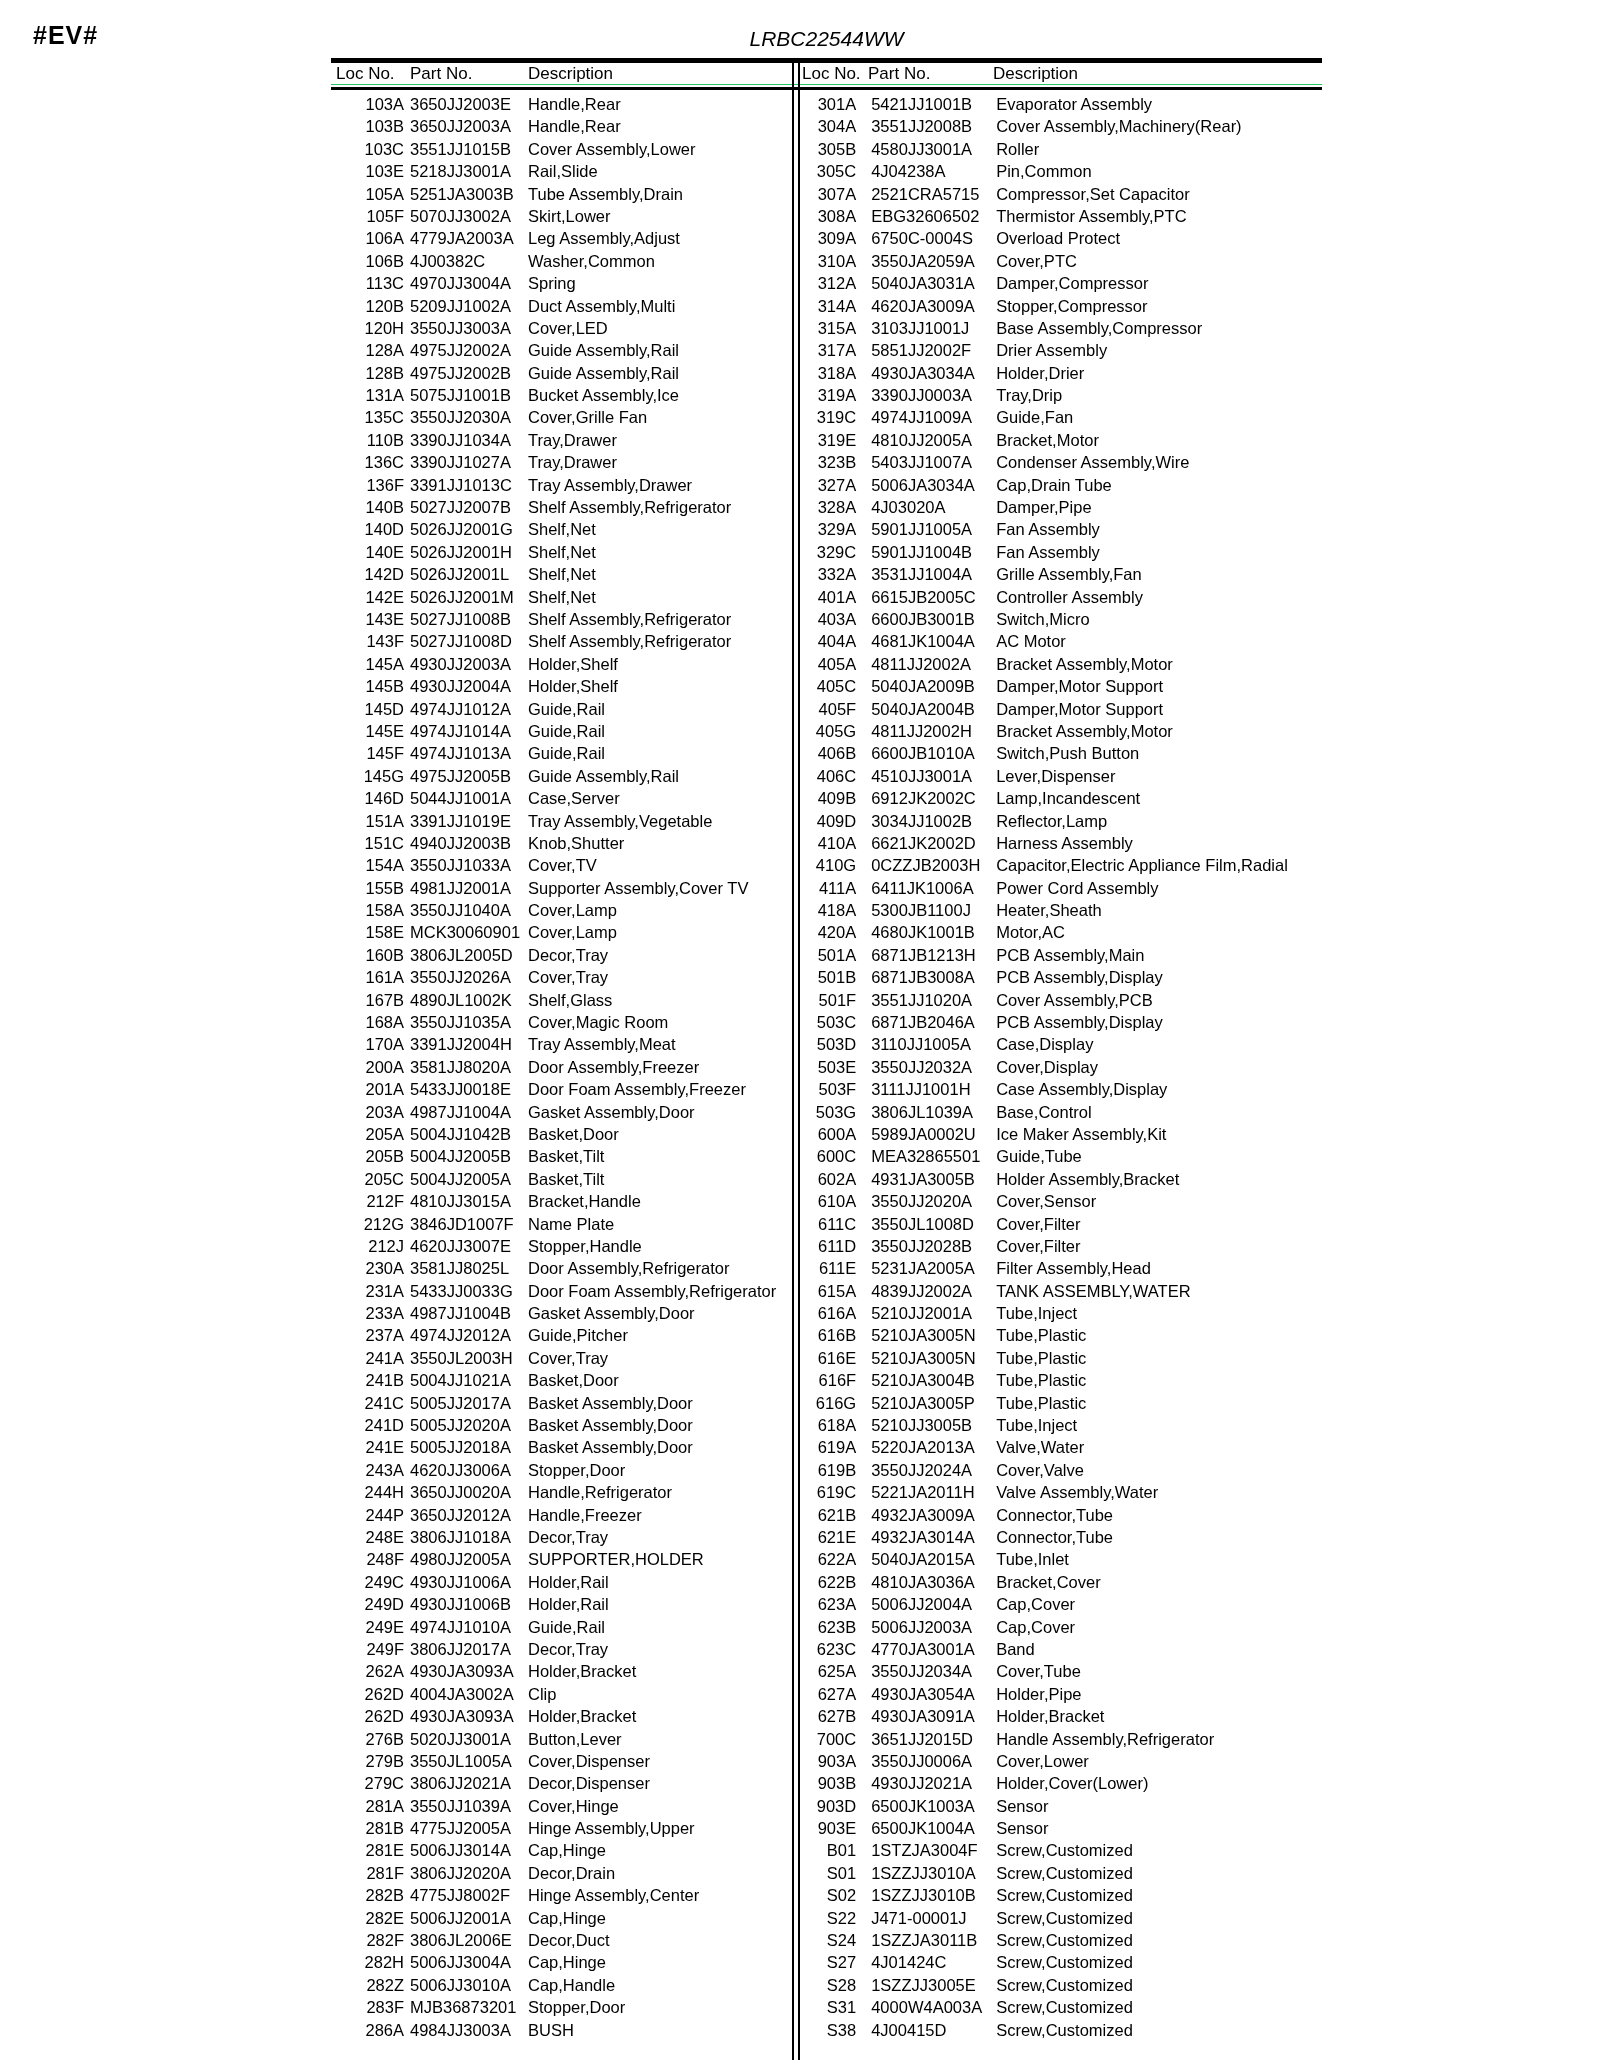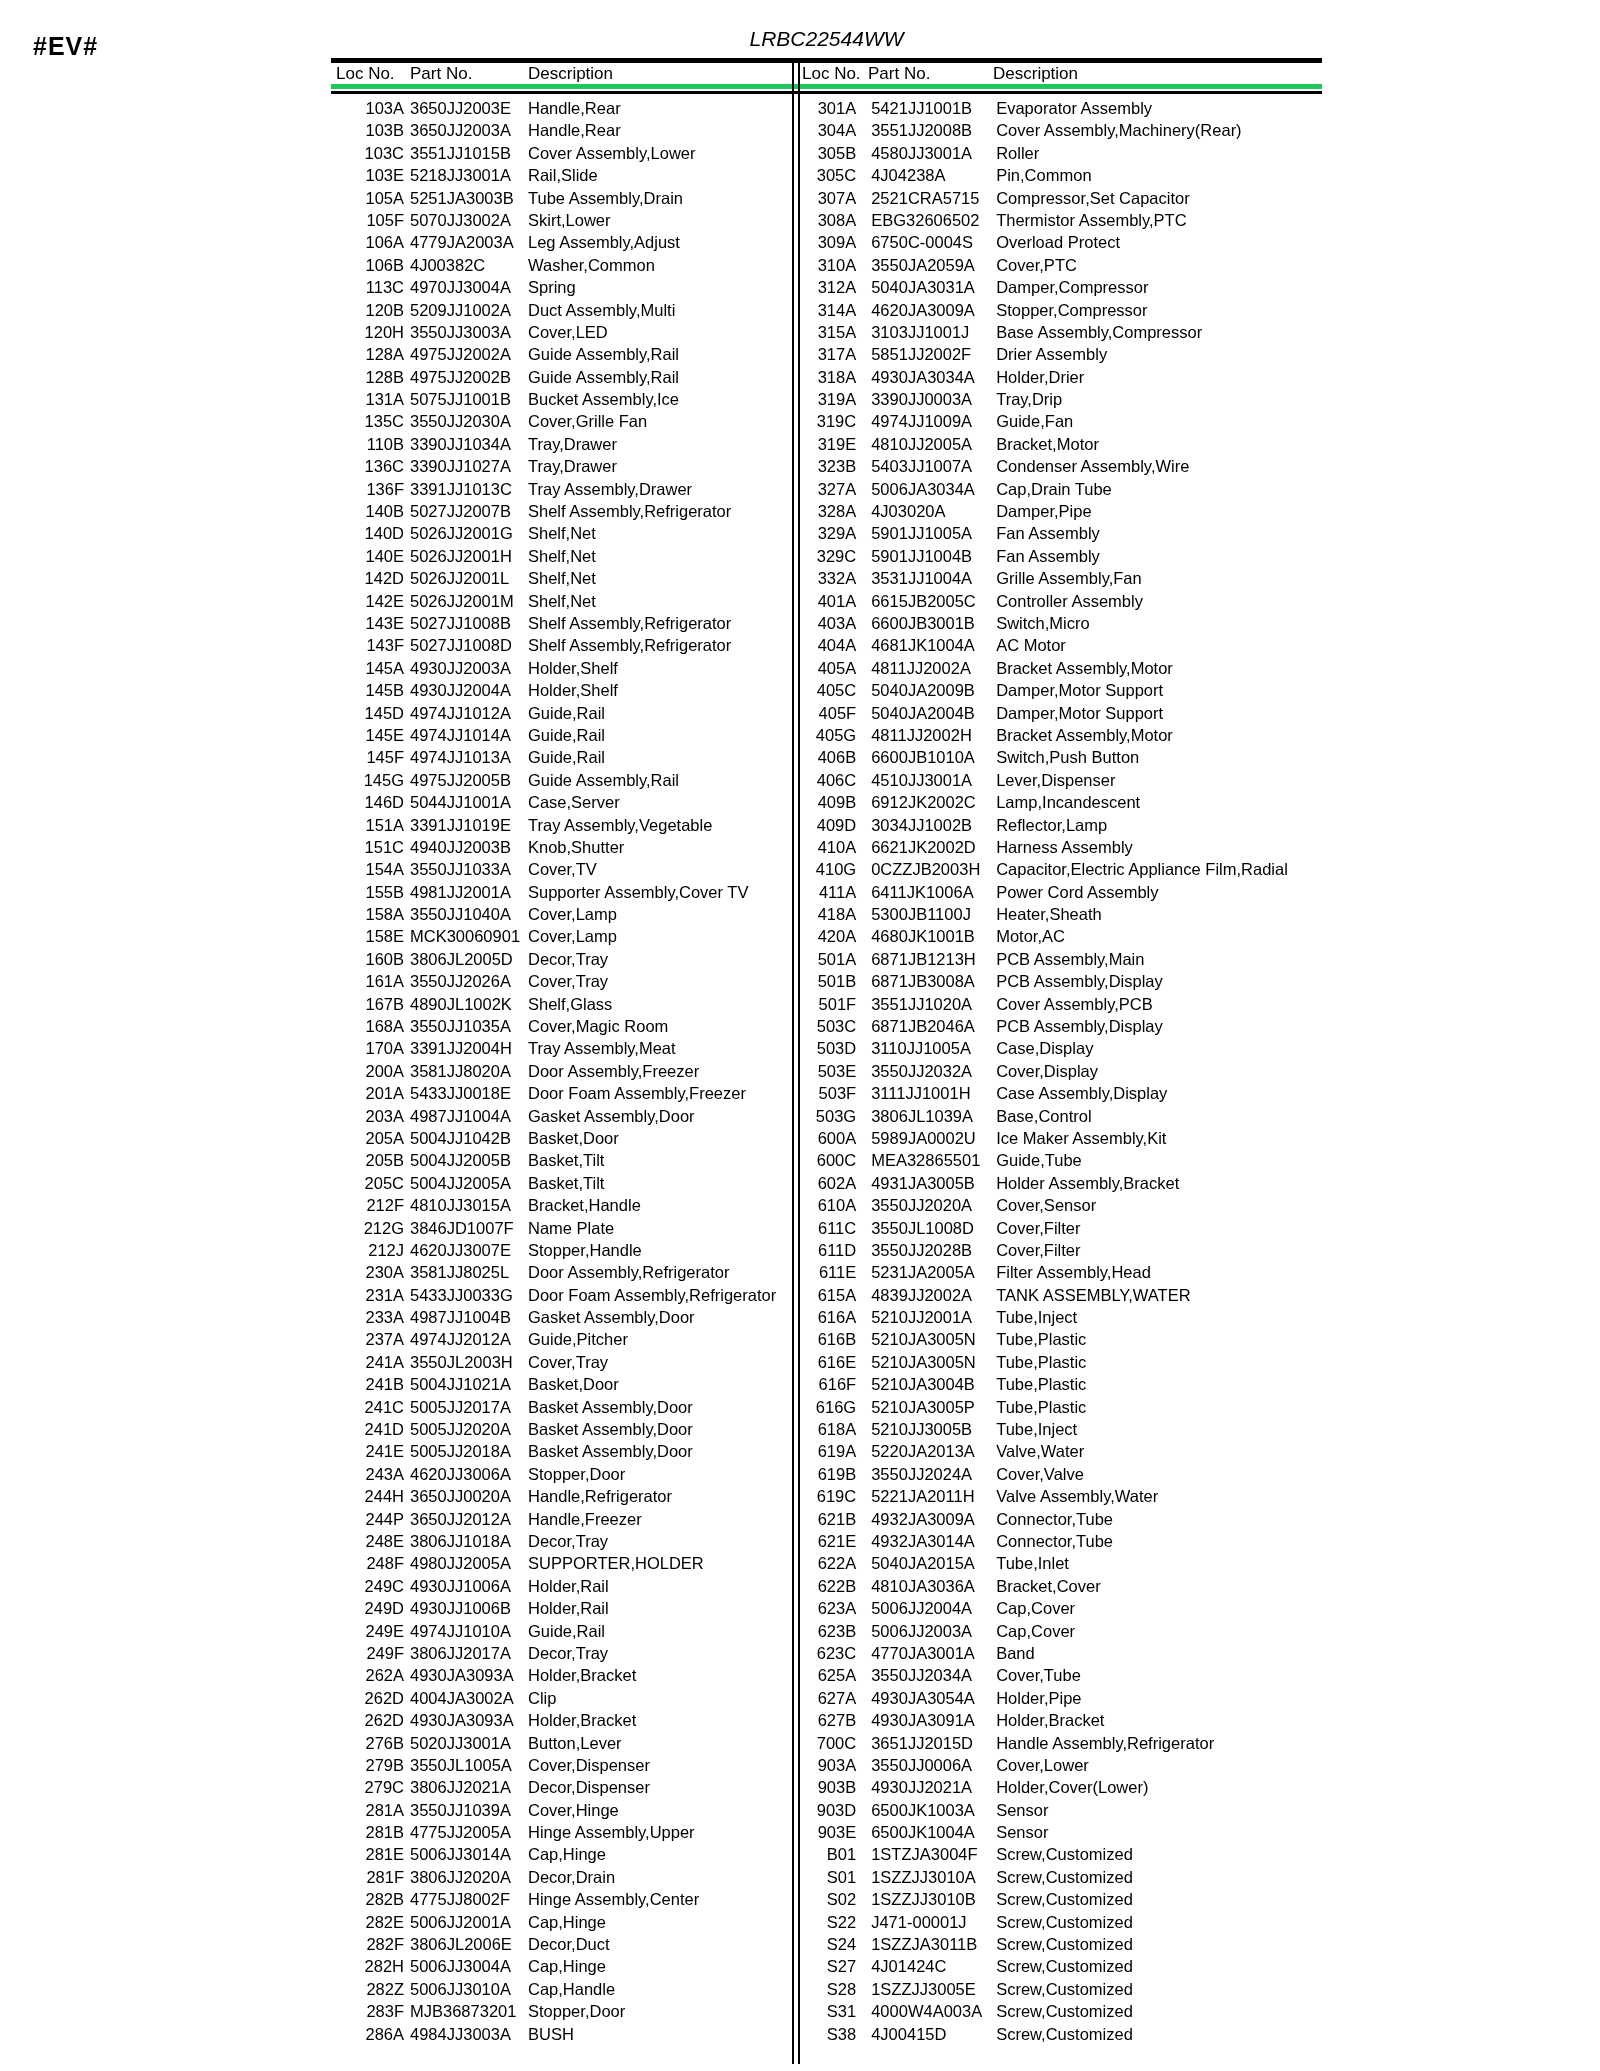--- a/index.html
+++ b/index.html
@@ -5,34 +5,34 @@
   html,body { margin:0; padding:0; }
   body {
     width:1600px; height:2071px;
     background:#ffffff;
     font-family:"Liberation Sans", sans-serif;
     color:#000;
     position:relative;
     overflow:hidden;
   }
   .corner-mark {
-    position:absolute; left:33px; top:32px;
+    position:absolute; left:33px; top:21px;
     font-size:25px; font-weight:700; letter-spacing:1px;
   }
   .doc-title {
     position:absolute; left:331px; top:27px; width:991px;
     text-align:center; font-size:21px;font-style:italic;
   }
   .table-wrap {
     position:absolute; left:331px; top:58px; width:991px;
   }
   .top-rule { height:5px; background:#000; }
   .head-row {
     display:flex; height:21px; line-height:21px;
-    border-bottom:5px solid #22c55e;
+    border-bottom:1px solid #22c55e;
     font-size:17px; white-space:nowrap;
   }
   .sub-rule { height:3px; background:#000; margin-top:2px; }
   .head-left { width:465px; display:flex; }
   .head-right { width:526px; display:flex; }
   .body-row-area { display:flex; margin-top:3px;gap:6px; }
   .col-l { width:465px; }
   .col-r { width:526px; }
   .row { display:flex; height:22.4px; line-height:22.4px; white-space:nowrap; font-size:16.5px; }
   .cell { box-sizing:border-box; overflow:hidden; }

